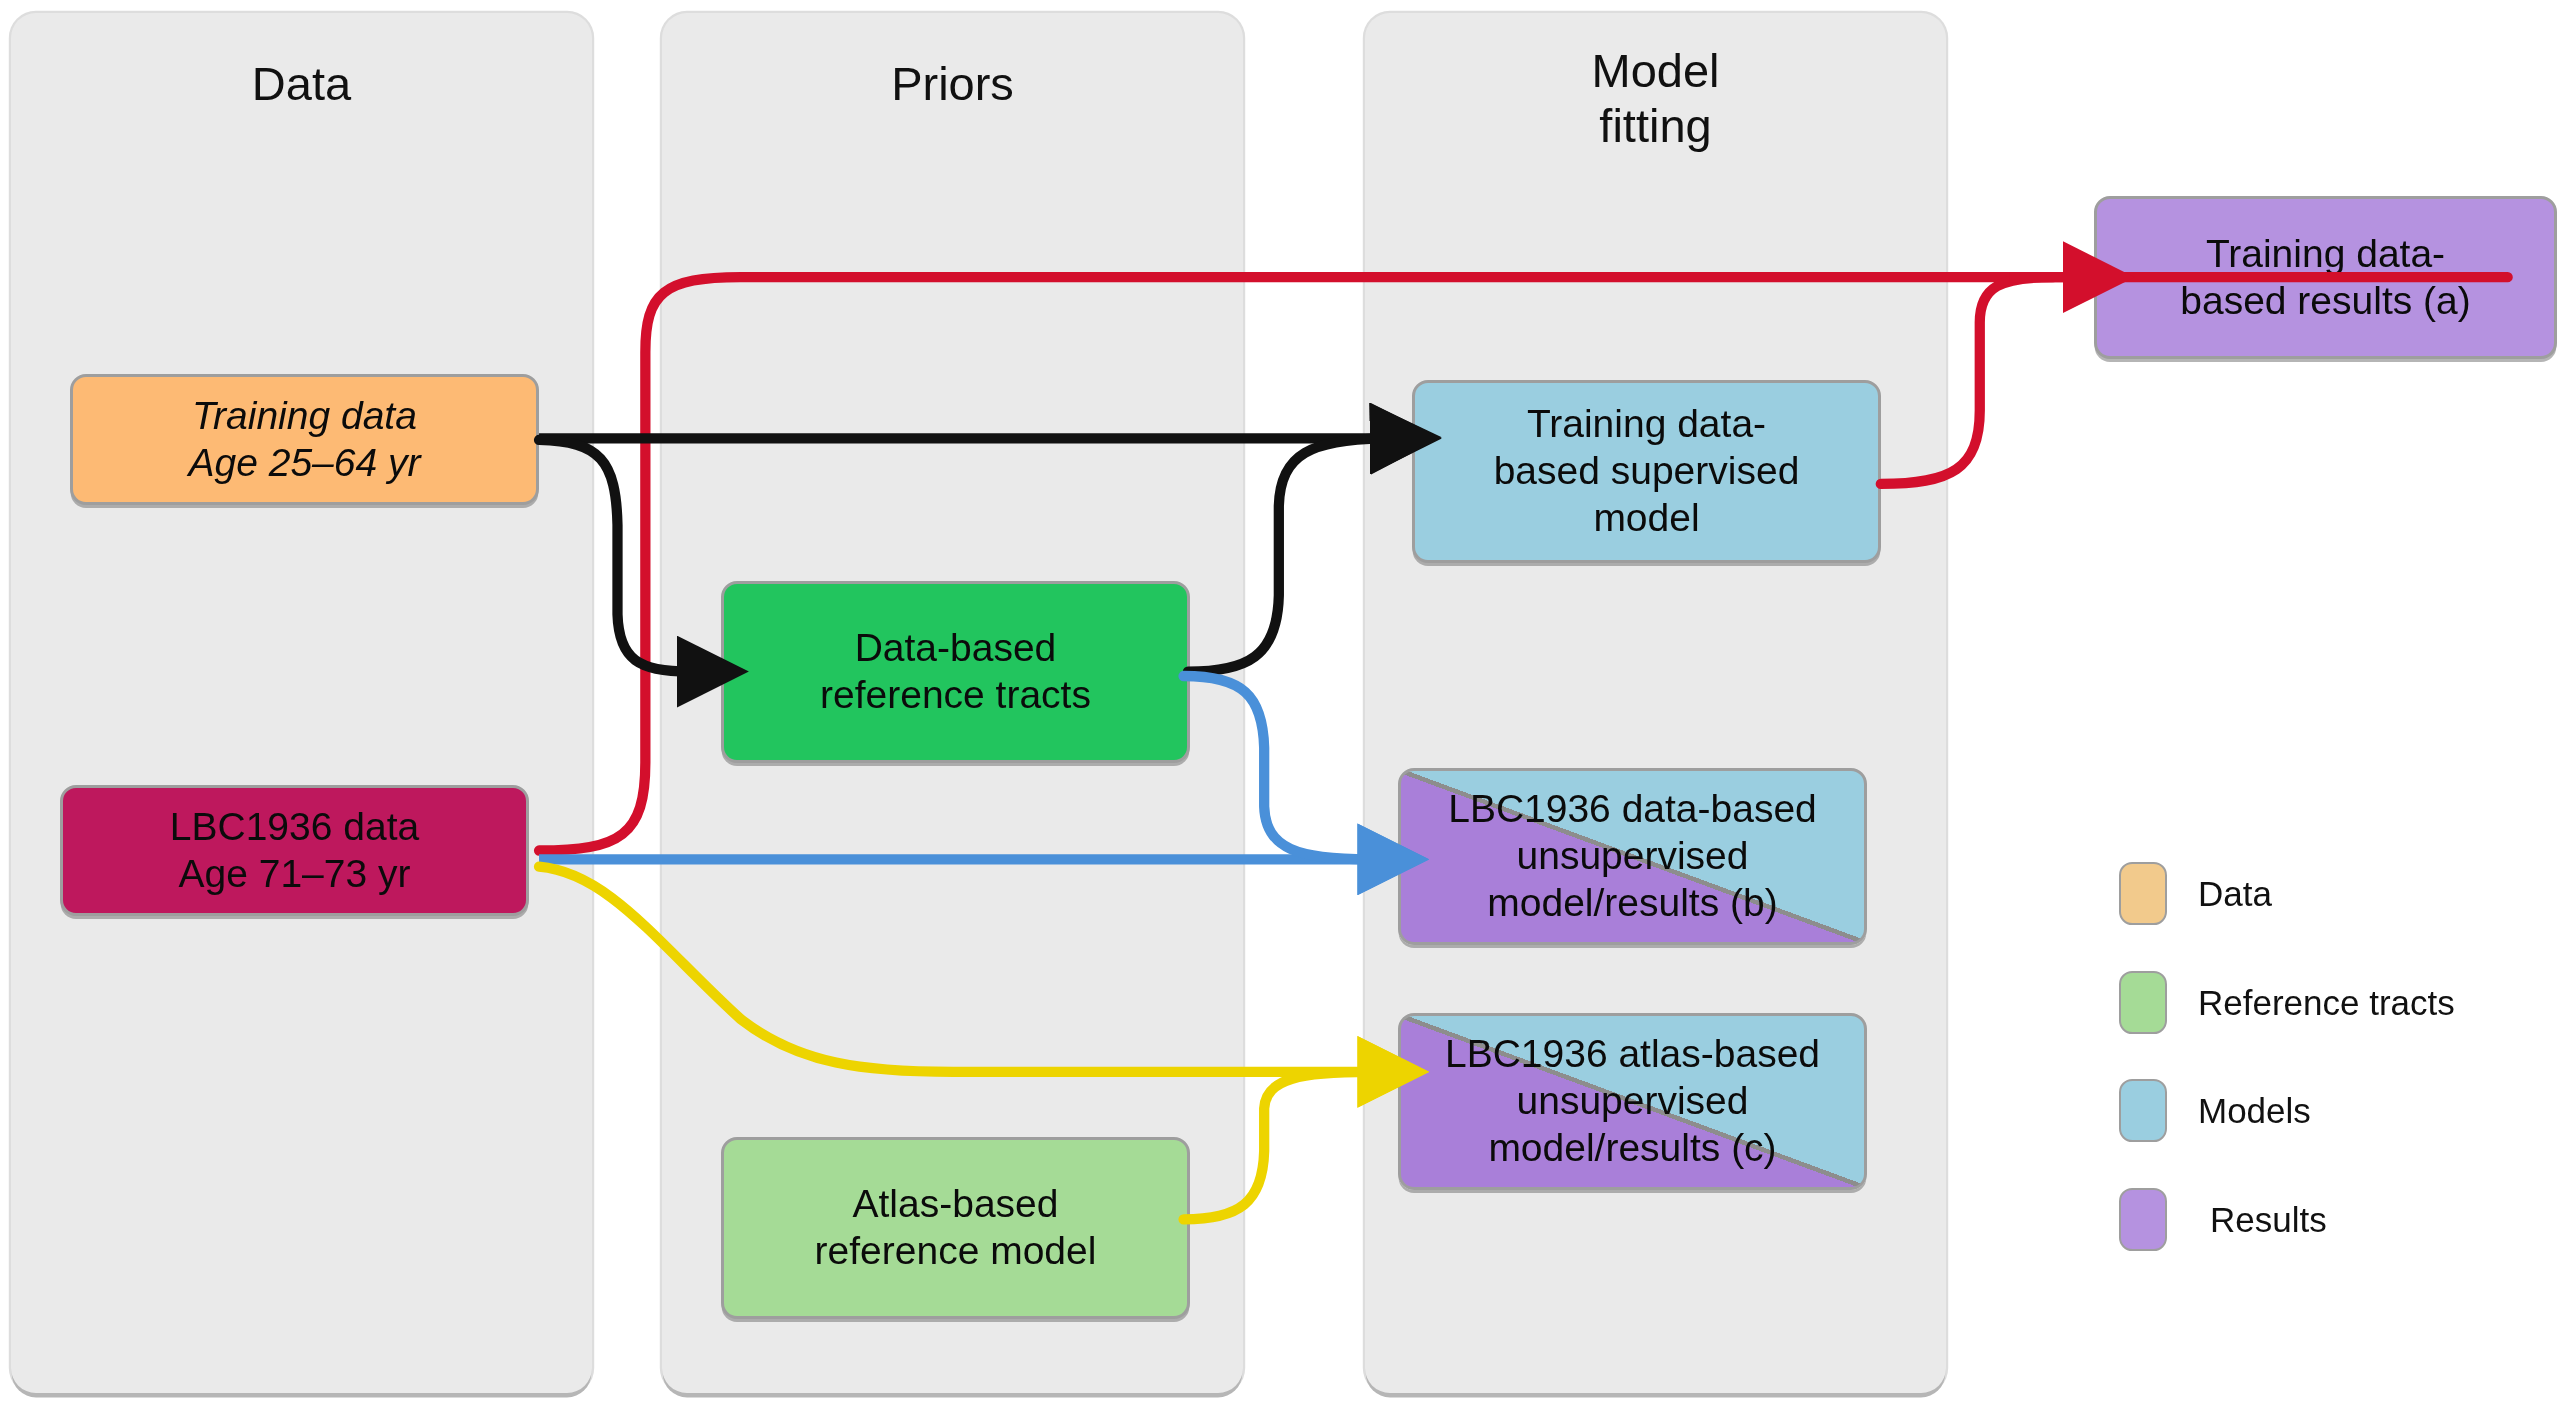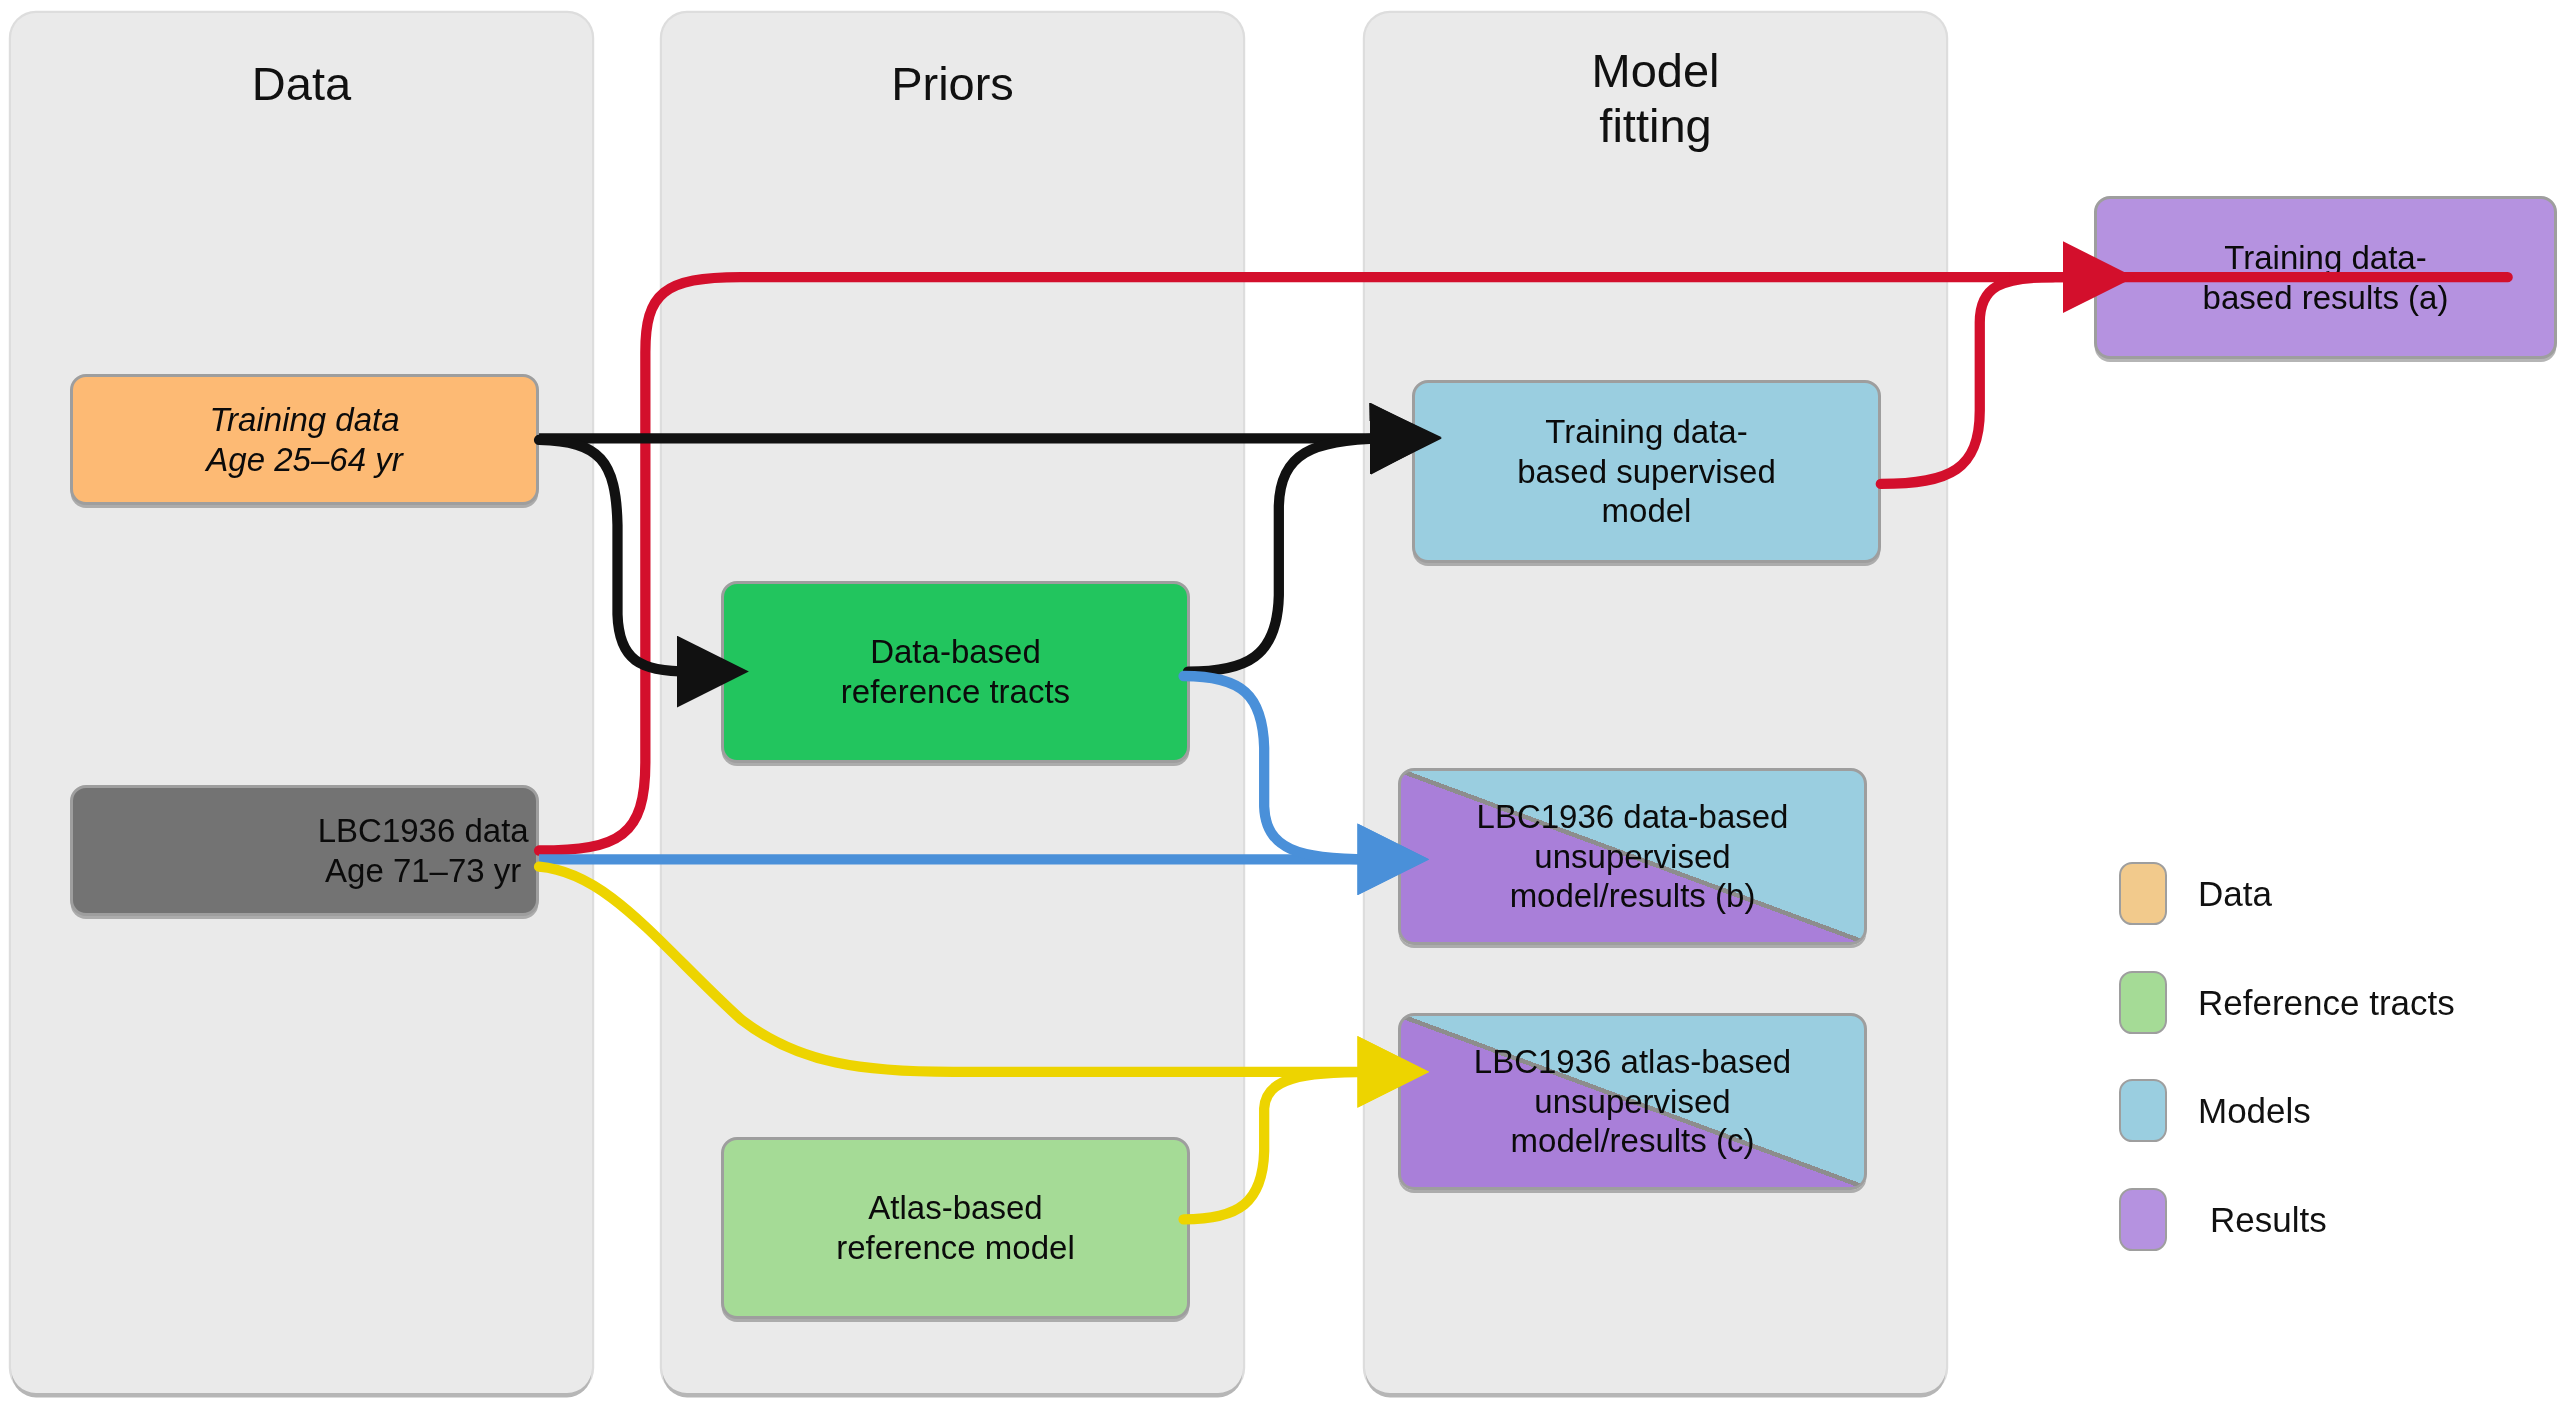--- a/index.html
+++ b/index.html
@@ -23,21 +23,21 @@
   }
 
   .node{
     position:absolute;
     border-radius:16px;
     border:3.7px solid #9E9E9E;
     box-sizing:border-box;
     display:flex;align-items:center;justify-content:center;
     text-align:center;
     color:#0b0b0b;
-    font-size:33px;
+    font-size:39px;
     line-height:1.20;
     white-space:pre-line;
     box-shadow:0 3.7px 0 -0.7px rgba(120,120,120,.55);
     overflow:hidden;
   }
   .node .label{position:relative;z-index:3;padding:0 7.3px;}
 
   svg#wires{position:absolute;left:0;top:0;width:2576px;height:1418px;z-index:5;pointer-events:none;}
 
   #legend{position:absolute;}
@@ -96,21 +96,21 @@
 
     <path d="M 735,1182 C 830,1190 900,1290 1010,1390 C 1090,1452 1180,1462 1300,1462 L 1868,1462" fill="none" stroke="#EDD400" stroke-width="14" stroke-linecap="round" marker-end="url(#ah-yellow)"></path>
 
     <path d="M 1614,1663 C 1690,1663 1722,1640 1724,1570 L 1724,1512 C 1726,1470 1776,1462 1868,1462" fill="none" stroke="#EDD400" stroke-width="14" stroke-linecap="round" marker-end="url(#ah-yellow)"></path>
   </svg>
 
   <div class="node" id="node-0" style="left: 70px; top: 374px; width: 469px; height: 131px; background: #fdba74; font-style: italic;">
     <span class="label">Training data
 Age 25–64 yr</span>
   </div>
-  <div class="node" id="node-1" style="left: 70px; top: 785px; width: 469px; height: 131px; background: #737373; justify-content: flex-end;">
+  <div class="node" id="node-1" style="left: 60px; top: 785px; width: 469px; height: 131px; background: #be185d;">
     <span class="label">LBC1936 data
 Age 71–73 yr</span>
   </div>
   <div class="node" id="node-2" style="left: 721px; top: 581px; width: 469px; height: 182px; background: #22c55e;">
     <span class="label">Data-based
 reference tracts</span>
   </div>
   <div class="node" id="node-3" style="left: 721px; top: 1137px; width: 469px; height: 182px; background: rgb(165, 219, 150);">
     <span class="label">Atlas-based
 reference model</span>

